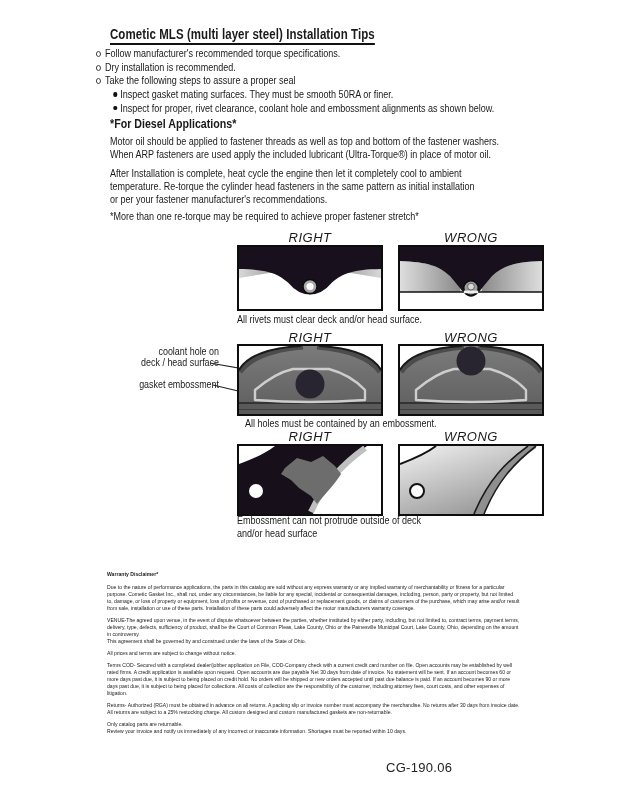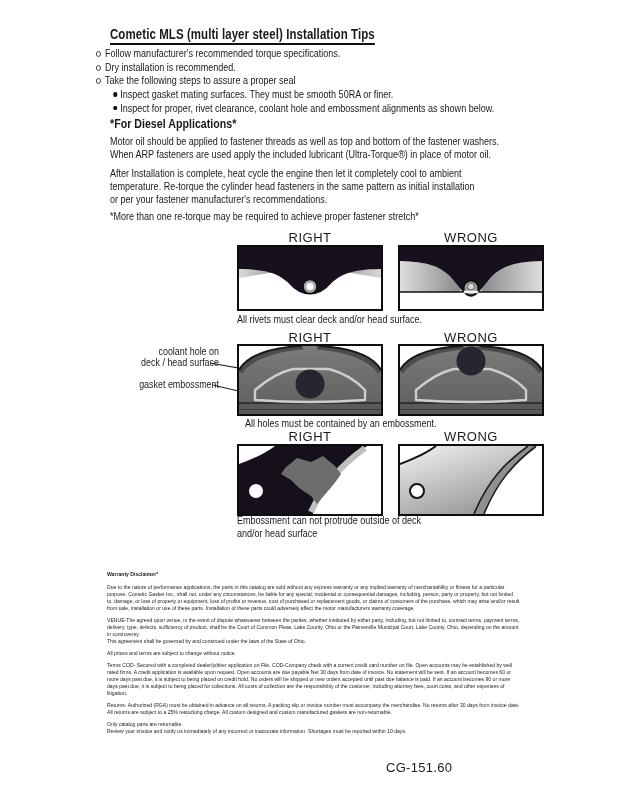--- a/index.html
+++ b/index.html
@@ -11,21 +11,21 @@
   .pre{white-space:pre-line;}
   .title{font-size:14px;font-weight:bold;display:inline-block;border-bottom:2px solid #111;
          padding-bottom:1px;letter-spacing:0.1px;}
   .body-txt{font-size:11px;line-height:13.2px;width:560px;}
   .bullets{width:600px;font-size:11px;line-height:13.2px;}
   .b-row{display:flex;align-items:flex-start;margin-bottom:0.5px;}
   .b-row.sub{margin-left:21px;}
   .marker-o{width:4px;height:4px;border:1px solid #333;border-radius:50%;margin:4px 5px 0 0;flex:none;}
   .marker-f{width:4.5px;height:4.5px;background:#111;border-radius:50%;margin:4px 4px 0 0;flex:none;}
   .h2{font-size:13px;font-weight:bold;}
-  .fig-label{font-size:13px;letter-spacing:0.5px;text-align:center;width:146px;}
+  .fig-label{font-size:13px;letter-spacing:0.5px;text-align:center;width:146px;font-style:italic;}
   .fig-box{border:2px solid #0d0d0d;width:142px;background:#fff;line-height:0;}
   .caption{font-size:11px;line-height:12.5px;}
   .ann{font-size:10.5px;line-height:11px;text-align:right;}
   .fine{width:486px;transform:scaleX(0.85);transform-origin:0 0;font-size:6px;line-height:7px;color:#222;}
   .fine p{margin:0 0 5px 0;}
   .fine .fh{font-weight:bold;margin-bottom:6px;}
   .footer{font-size:13px;letter-spacing:0.3px;color:#222;}
   svg{display:block;}
 </style>
 </head>
@@ -217,15 +217,15 @@
     <p class="pre">Due to the nature of performance applications, the parts in this catalog are sold without any express warranty or any implied warranty of merchantability or fitness for a particular purpose.  Cometic Gasket Inc., shall not, under any circumstances, be liable for any special, incidental or consequential damages, including, person, party or property, but not limited to, damage, or loss of property or equipment, loss of profits or revenue, cost of purchased or replacement goods, or claims of customers of the purchase, which may arise and/or result from sale, installation or use of these parts.  Installation of these parts could adversely affect the motor manufacturers warranty coverage.</p>
     <p class="pre">VENUE-The agreed upon venue, in the event of dispute whatsoever between the parties, whether instituted by either party, including, but not limited to, contract terms, payment terms, delivery, type, defects, sufficiency of product, shall be the Court of Common Pleas, Lake County, Ohio or the Painesville Municipal Court, Lake County, Ohio, depending on the amount in controversy.
 This agreement shall be governed by and construed under the laws of the State of Ohio.</p>
     <p class="pre">All prices and terms are subject to change without notice.</p>
     <p class="pre">Terms COD- Secured with a completed dealer/jobber application on File, COD-Company check with a current credit card number on file.  Open accounts may be established by well rated firms.  A credit application is available upon request.  Open accounts are due payable Net 30 days from date of invoice.  No statement will be sent.  If an account becomes 60 or more days past due, it is subject to being placed on credit hold.  No orders will be shipped or new orders accepted until past due balance is paid.  If an account becomes 90 or more days past due, it is subject to being placed for collections.  All costs of collection are the responsibility of the customer, including attorney fees, court costs, and other expenses of litigation.</p>
     <p class="pre">Returns- Authorized (RGA) must be obtained in advance on all returns.  A packing slip or invoice number must accompany the merchandise.  No returns after 30 days from invoice date.  All returns are subject to a 25% restocking charge.  All custom designed and custom manufactured gaskets are non-returnable.</p>
     <p class="pre">Only catalog parts are returnable.
 Review your invoice and notify us immediately of any incorrect or inaccurate information.  Shortages must be reported within 10 days.</p>
   </div>
 
-  <div class="abs footer" style="left:386px;top:760px;">CG-151.60</div>
+  <div class="abs footer" style="left:386px;top:760px;">CG-190.06</div>
 
 </div>
 
 </body></html>

